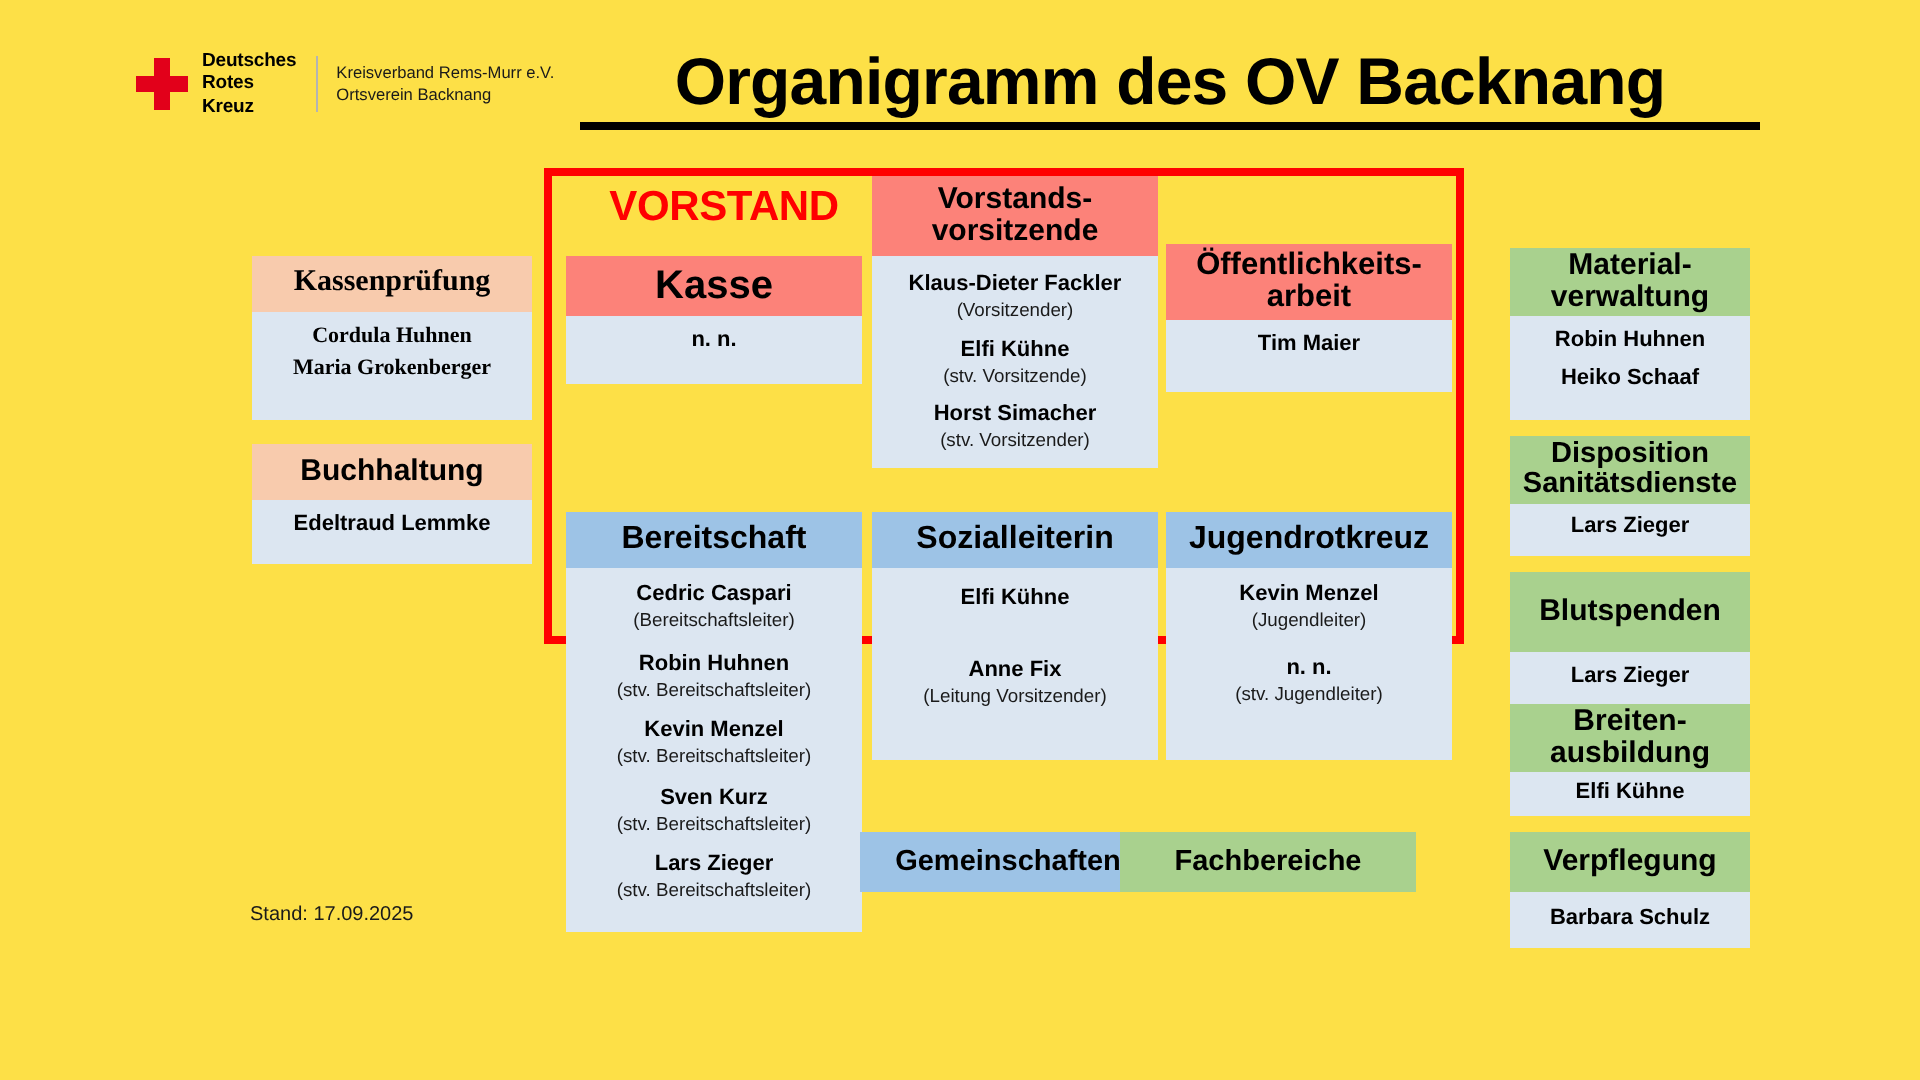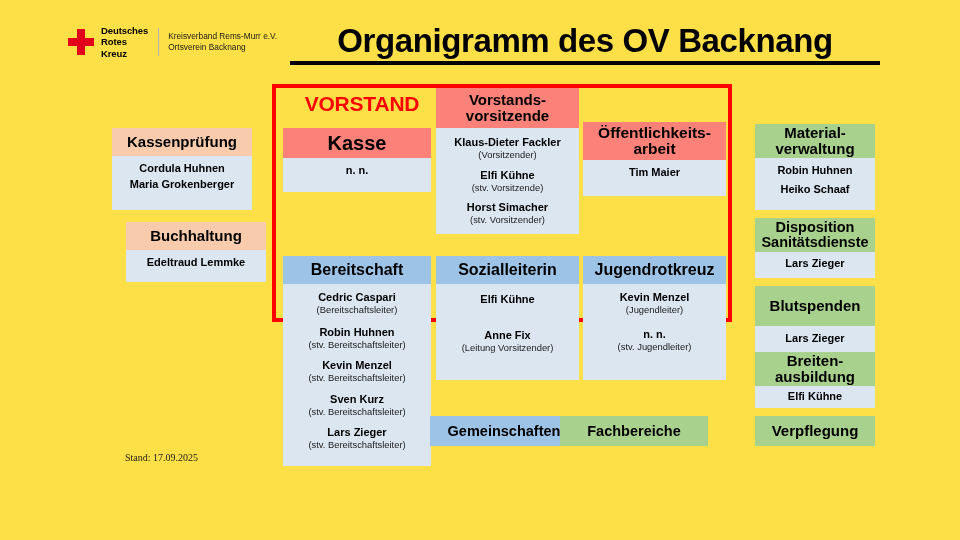--- a/index.html
+++ b/index.html
@@ -151,41 +151,40 @@
     font-weight: bold;
     color: #000;
   }
 
   #footer-stand {
     position: absolute;
     left: 125px;
     top: 452px;
     font-size: 10px;
     color: #1a1a1a;
-    font-family: Liberation Serif, serif;
   }
 </style>
 </head>
 <body>
 
 <div id="page">
 
   <div id="logo-block">
     <div class="drk-cross"></div>
     <div id="drk-wordmark">Deutsches
 Rotes
 Kreuz</div>
     <div id="logo-divider"></div>
     <div id="logo-subtitle">Kreisverband Rems-Murr e.V.
 Ortsverein Backnang</div>
   </div>
 
   <div id="page-title">Organigramm des OV Backnang</div>
 
-  <div class="col" style="left:112px; top:128px; width:140px;">
+  <div class="col" style="left:126px; top:128px; width:140px;font-family:Liberation Serif, serif;">
     <div class="box-header hdr-orange" style="height:28px; font-size:15px;">Kassenprüfung</div>
     <div class="box-body" style="height:54px;">
       <div class="entry">
         <div class="nm">Cordula Huhnen</div>
       </div>
       <div class="entry">
         <div class="nm">Maria Grokenberger</div>
       </div>
     </div>
   </div>
@@ -330,20 +329,25 @@
 ausbildung</div>
     <div class="box-body" style="height:22px; padding-top:3px;">
       <div class="entry">
         <div class="nm">Elfi Kühne</div>
       </div>
     </div>
   </div>
 
   <div class="col" style="left:755px; top:416px; width:120px;">
     <div class="box-header hdr-green" style="height:30px; font-size:15px;">Verpflegung</div>
+    <div class="box-body" style="height:28px; padding-top:6px;">
+      <div class="entry">
+        <div class="nm">Barbara Schulz</div>
+      </div>
+    </div>
   </div>
 
   <div class="legend-box hdr-blue" style="left:430px; top:416px; width:148px;">Gemeinschaften</div>
   <div class="legend-box hdr-green" style="left:560px; top:416px; width:148px;">Fachbereiche</div>
 
   <div id="footer-stand">Stand: 17.09.2025</div>
 
 </div>
 
 </body></html>

